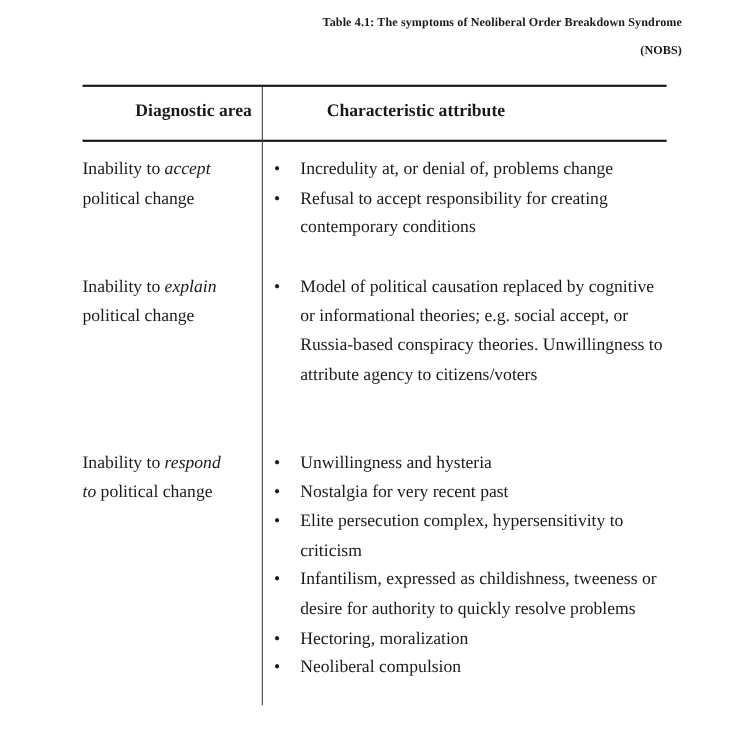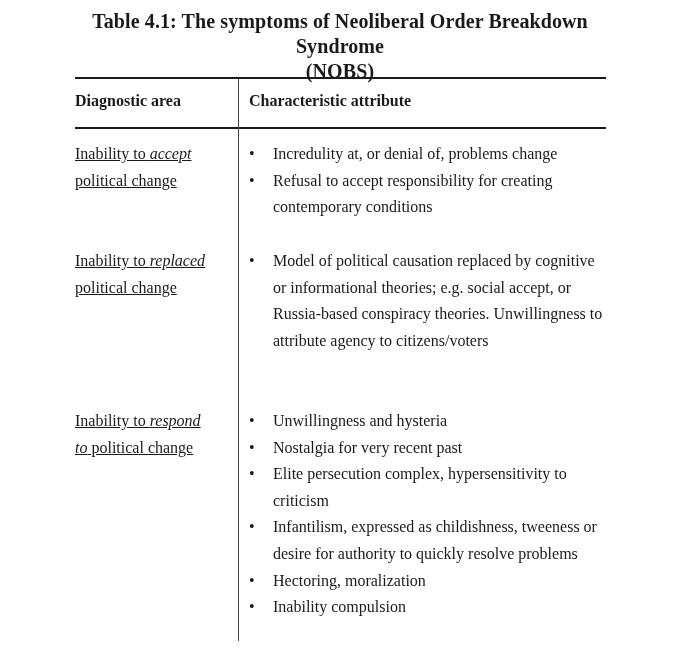--- a/index.html
+++ b/index.html
@@ -13,23 +13,23 @@
       position: relative;
       overflow: hidden;
       font-family: "Liberation Serif", "DejaVu Serif", serif;
       color: #1a1a1a;
     }
     .caption {
       position: absolute;
       left: 60px;
       width: 560px;
       top: 9px;
-      text-align: center;
+      text-align: right;
       font-weight: bold;
-      font-size: 20px;
+      font-size: 11px;
       line-height: 25px;
       letter-spacing: 0.1px;
     }
     .rule {
       position: absolute;
       left: 75px;
       width: 531px;
       background: #1a1a1a;
     }
     .rule.top { top: 77px; height: 2px; }
@@ -41,31 +41,31 @@
       width: 1px;
       height: 562px;
       background: #444;
     }
     .th {
       position: absolute;
       top: 90px;
       font-weight: bold;
       font-size: 16px;
       line-height: 22px;
+      margin-left: 48px;
     }
     .th.area { left: 75px; }
     .th.sym { left: 249px; }
 
     .area-cell {
       position: absolute;
       left: 75px;
       width: 160px;
       font-size: 16px;
       line-height: 26.6px;
-      text-decoration: underline;
     }
     .area-cell i { font-style: italic; }
 
     .sym-list {
       position: absolute;
       left: 249px;
       width: 360px;
       margin: 0;
       padding: 0;
       list-style: none;
@@ -105,31 +105,31 @@
 <div class="area-cell row1">
   <span>Inability to </span><i>accept</i><br>
   <i></i><span>political change</span>
 </div>
 <ul class="sym-list row1">
   <li><span class="bullet">•</span><span>Incredulity at, or denial of, problems change</span></li>
   <li><span class="bullet">•</span><span>Refusal to accept responsibility for creating contemporary conditions</span></li>
 </ul>
 
 <div class="area-cell row2">
-  <span>Inability to </span><i>replaced</i><br>
+  <span>Inability to </span><i>explain</i><br>
   <i></i><span>political change</span>
 </div>
 <ul class="sym-list row2">
   <li><span class="bullet">•</span><span>Model of political causation replaced by cognitive or informational theories; e.g. social accept, or Russia-based conspiracy theories. Unwillingness to attribute agency to citizens/voters</span></li>
 </ul>
 
 <div class="area-cell row3">
   <span>Inability to </span><i>respond</i><br>
   <i>to</i><span> political change</span>
 </div>
 <ul class="sym-list row3">
   <li><span class="bullet">•</span><span>Unwillingness and hysteria</span></li>
   <li><span class="bullet">•</span><span>Nostalgia for very recent past</span></li>
   <li><span class="bullet">•</span><span>Elite persecution complex, hypersensitivity to criticism</span></li>
   <li><span class="bullet">•</span><span>Infantilism, expressed as childishness, tweeness or desire for authority to quickly resolve problems</span></li>
   <li><span class="bullet">•</span><span>Hectoring, moralization</span></li>
-  <li><span class="bullet">•</span><span>Inability compulsion</span></li>
+  <li><span class="bullet">•</span><span>Neoliberal compulsion</span></li>
 </ul>
 
 </body></html>

